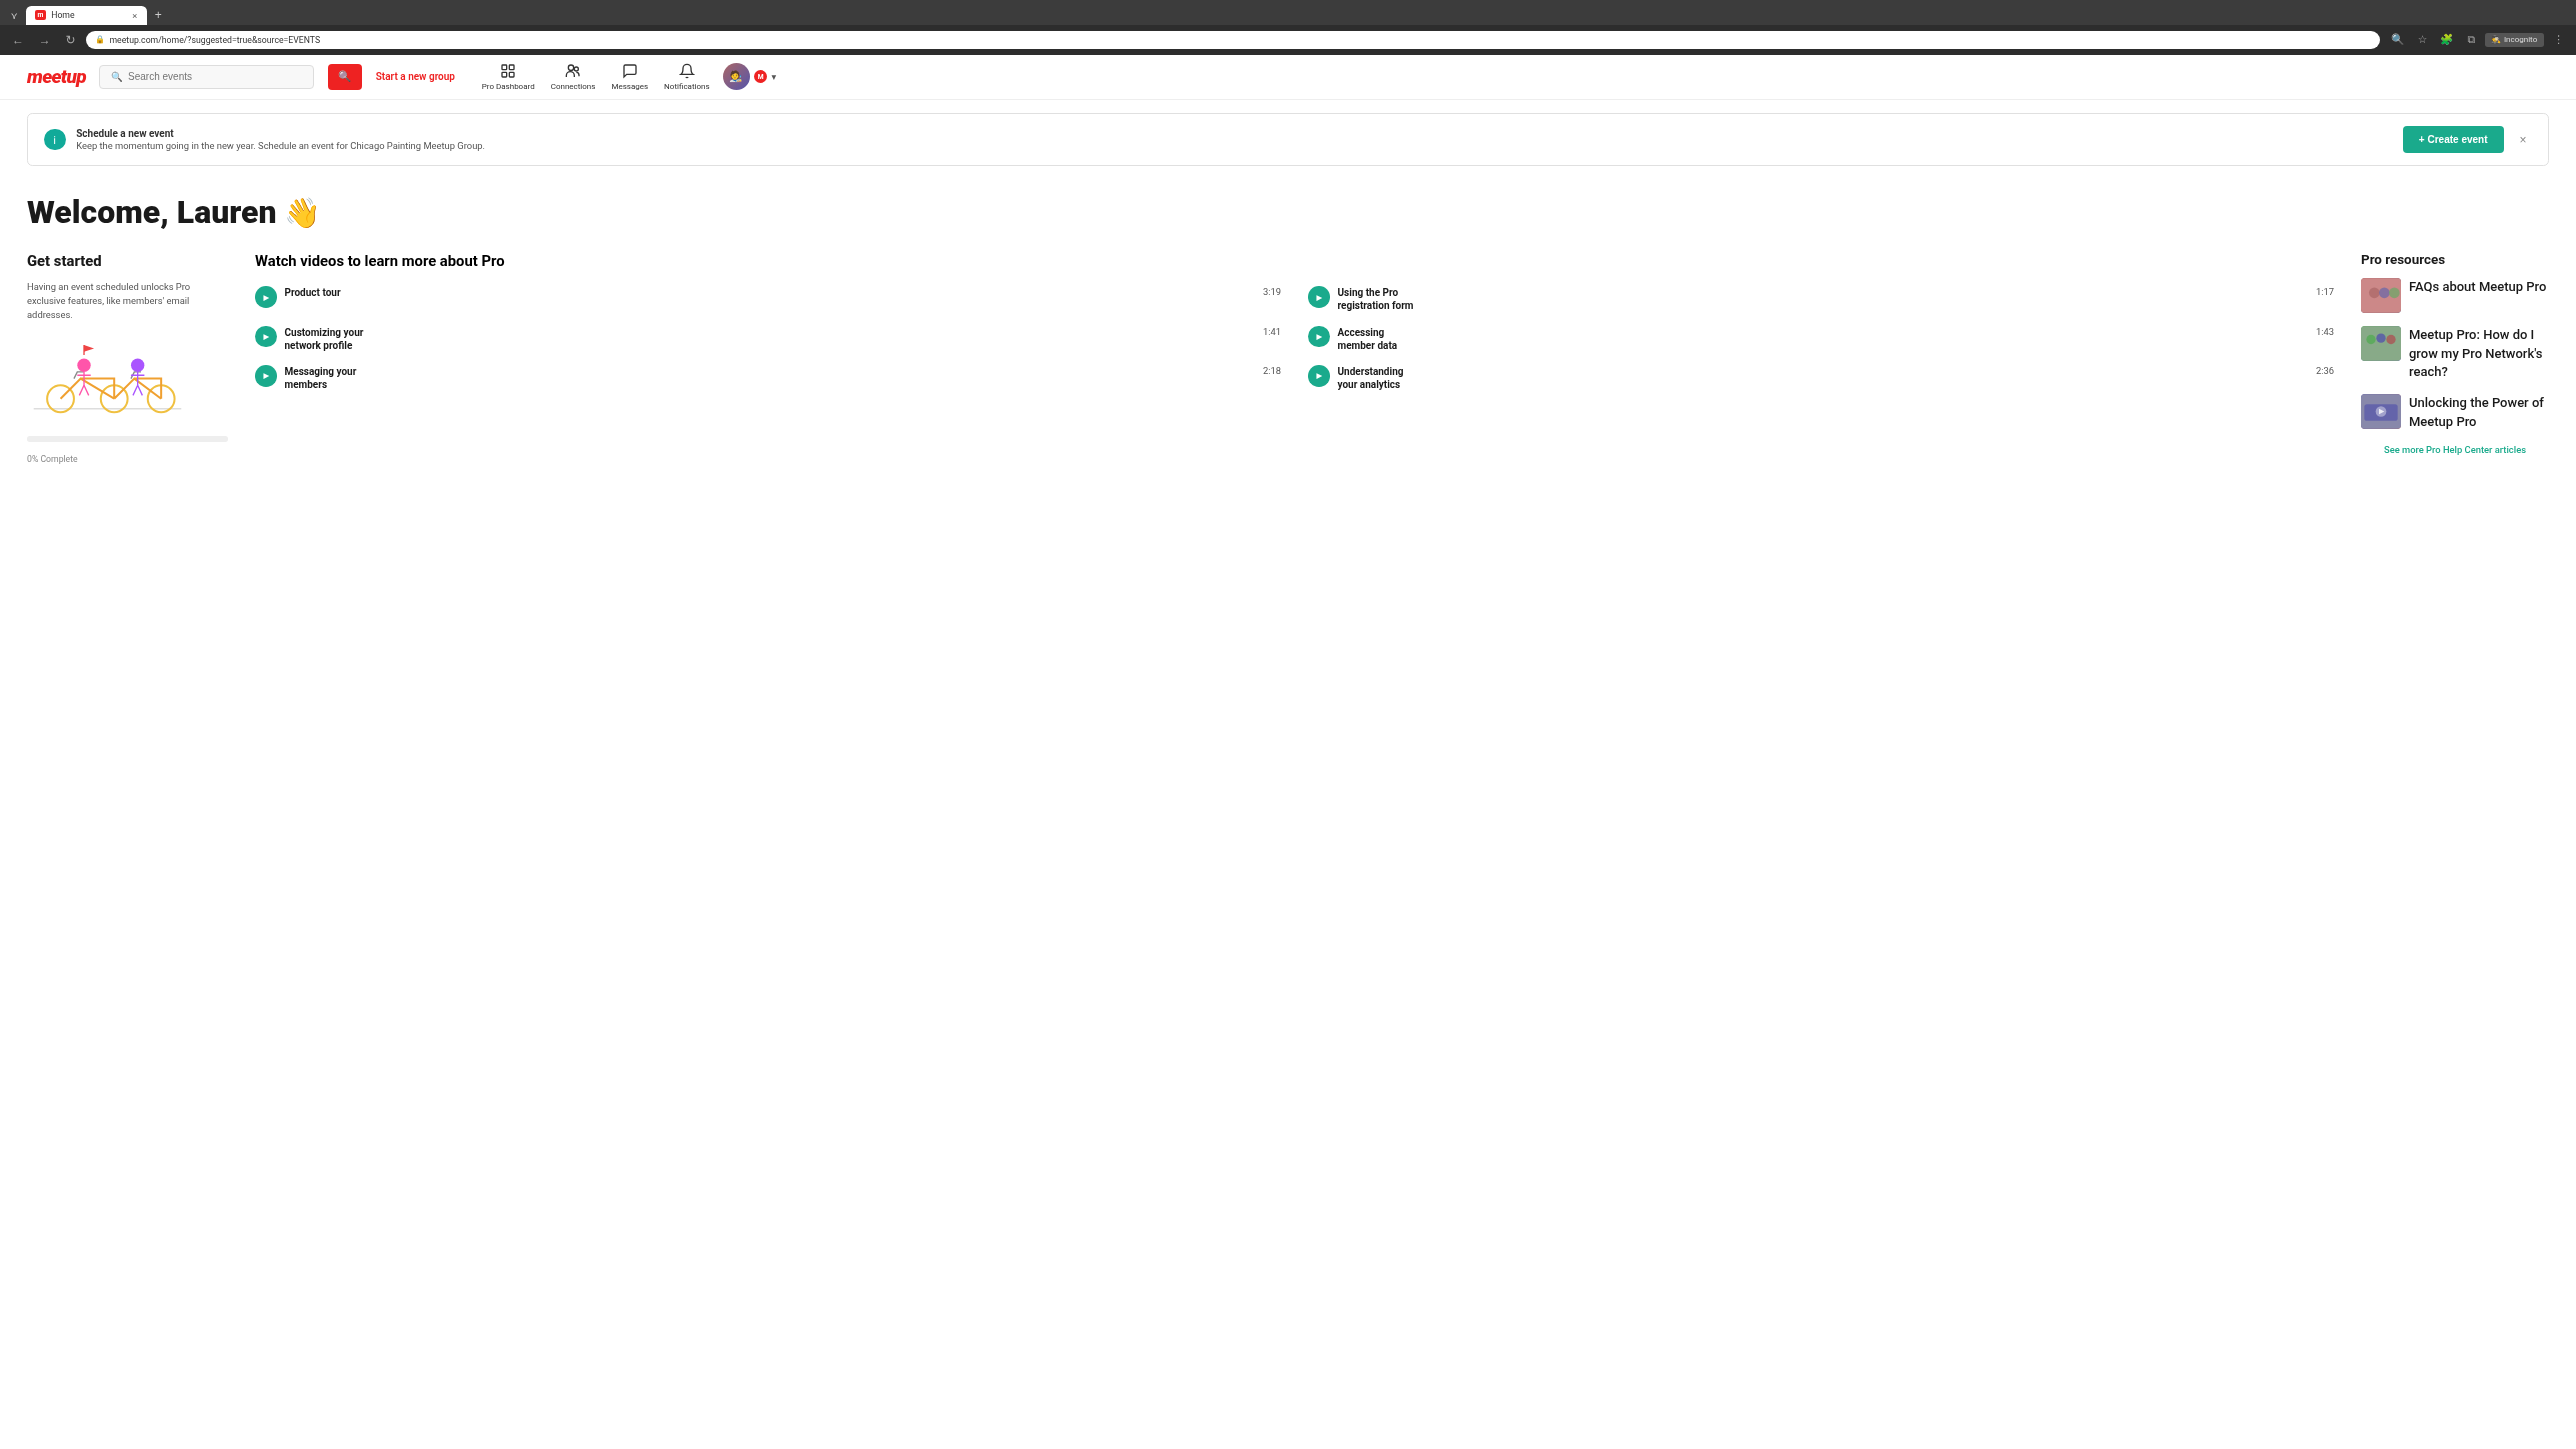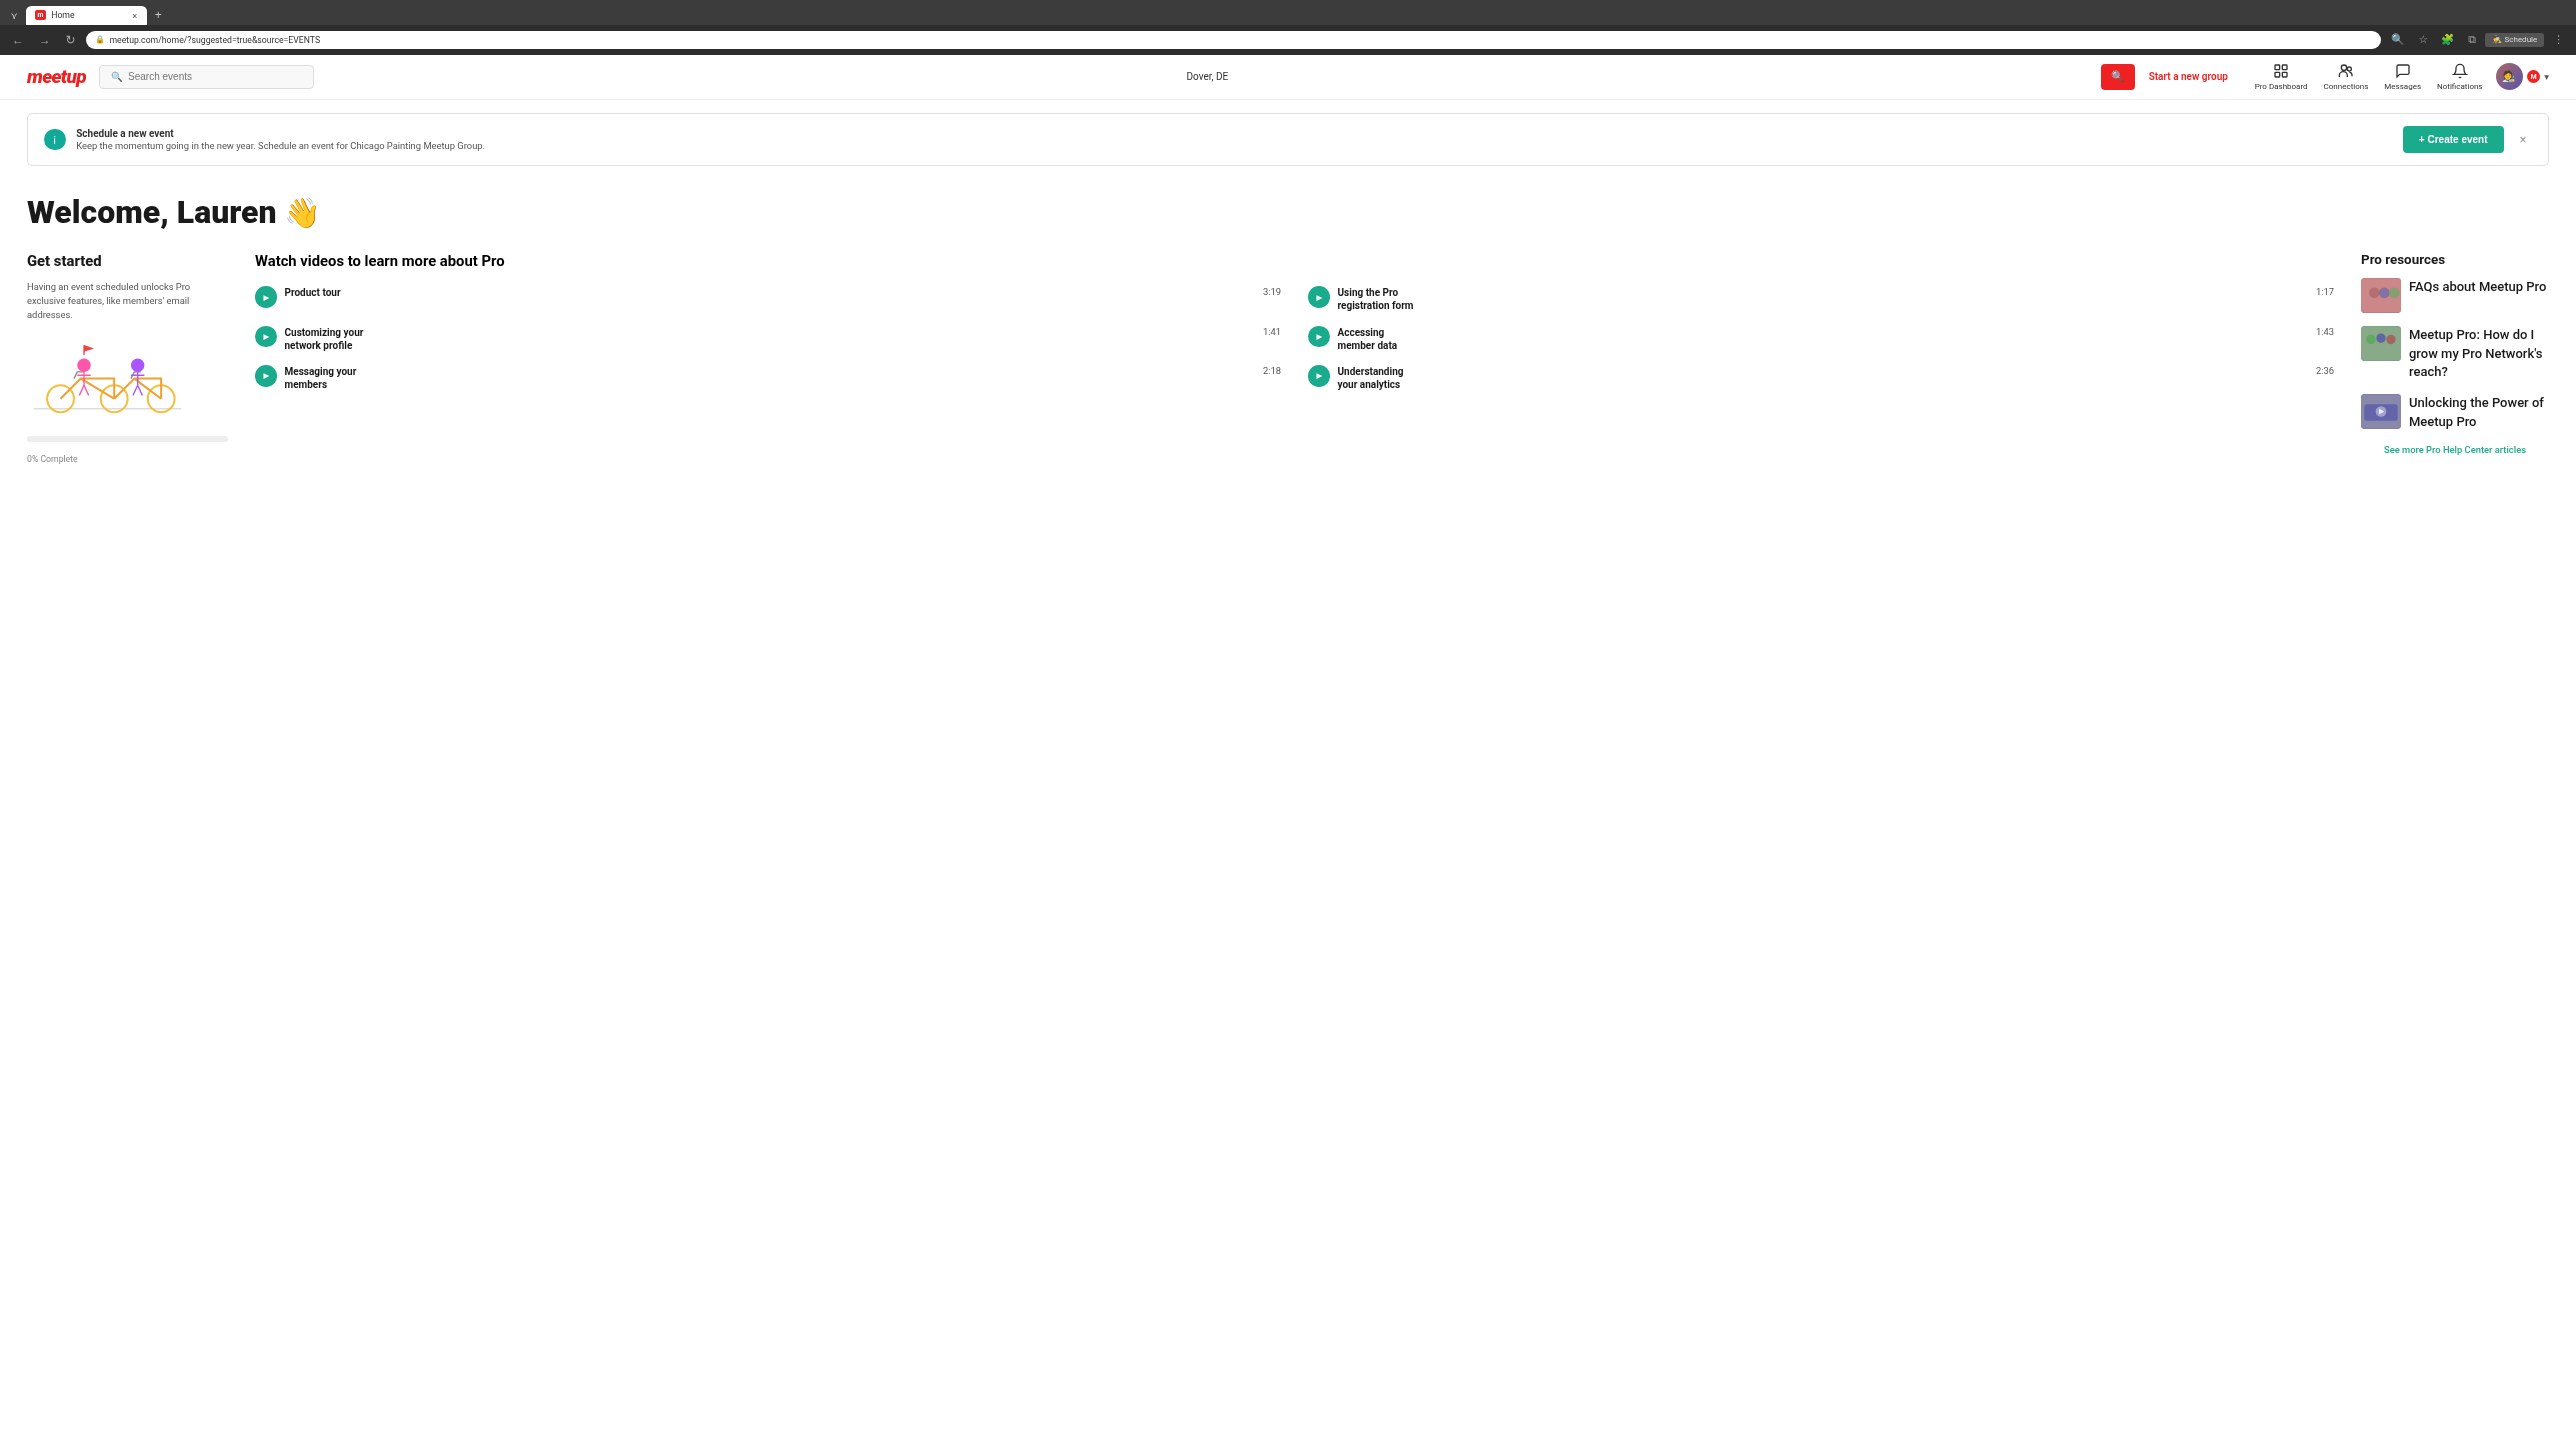--- a/index.html
+++ b/index.html
@@ -114,38 +114,37 @@
       <span class="address-bar-lock">🔒</span>
       <span class="address-url">meetup.com/home/?suggested=true&amp;source=EVENTS</span>
     </div>
     <div class="toolbar-icons">
       <button class="toolbar-icon-btn">🔍</button>
       <button class="toolbar-icon-btn">☆</button>
       <button class="toolbar-icon-btn">🧩</button>
       <button class="toolbar-icon-btn">⧉</button>
       <div class="incognito-badge">
         <span>🕵</span>
-        <span>Schedule</span>
+        <span>Incognito</span>
       </div>
       <button class="toolbar-icon-btn">⋮</button>
     </div>
   </div>
 </div>
 
 <div class="meetup-page">
 
   <header class="header">
     <div class="logo">
       <span>meetup</span>
     </div>
     <div class="search-bar">
       <span class="search-icon">🔍</span>
       <input class="search-input" type="text" placeholder="Search events" style="">
     </div>
-    <span class="location-display">Dover, DE</span>
     <button class="search-btn">🔍</button>
     <a class="start-group-link" href="#">Start a new group</a>
 
     <nav class="nav-icons">
 
       <a class="nav-icon-item" href="#">
         <svg viewBox="0 0 24 24">
           <rect x="3" y="3" width="7" height="7" rx="1"></rect>
           <rect x="14" y="3" width="7" height="7" rx="1"></rect>
           <rect x="3" y="14" width="7" height="7" rx="1"></rect>

